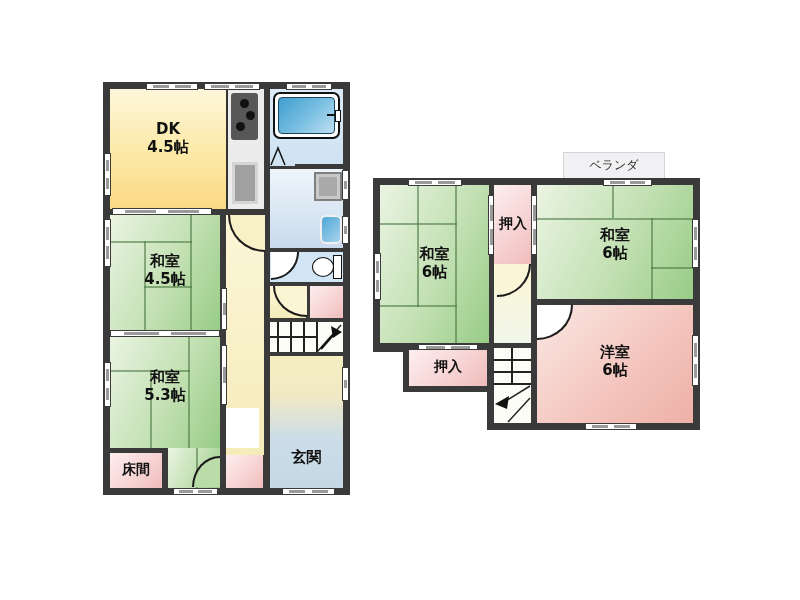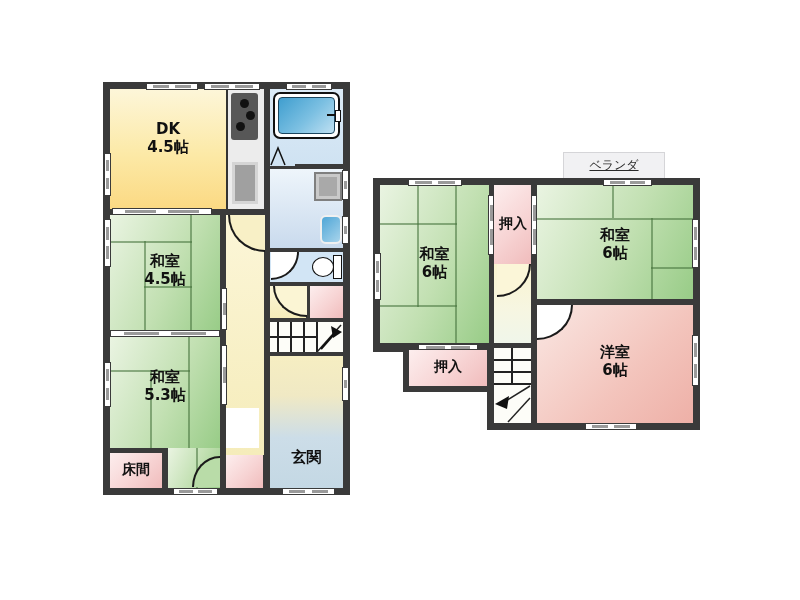--- a/index.html
+++ b/index.html
@@ -30,21 +30,21 @@
   .slidebar.h i{display:block;height:3px;width:32%;background:#9a9a9a;}
   .slidebar.v{flex-direction:column;}
   .slidebar.v i{display:block;width:3px;height:28%;background:#9a9a9a;}
   
   .door{box-sizing:border-box;}
   .door.tr{border-bottom-left-radius:100% 100%;border-left:2px solid #1a1a1a;border-bottom:2px solid #1a1a1a;}
   .door.tl{border-bottom-right-radius:100% 100%;border-right:2px solid #1a1a1a;border-bottom:2px solid #1a1a1a;}
   .door.br{border-top-left-radius:100% 100%;border-top:2px solid #1a1a1a;border-left:2px solid #1a1a1a;}
   
   .rlabel{position:absolute;text-align:center;font-weight:bold;color:#111;line-height:1.2;}
-  .fs15{font-size:15px;} .fs14{font-size:14px;} .fs12{font-size:12px;font-weight:500;color:#2a2a2a;text-decoration:underline;}
+  .fs15{font-size:15px;} .fs14{font-size:14px;} .fs12{font-size:12px;font-weight:500;color:#2a2a2a;}
   
   .tub{background:#ffffff;border:2px solid #111;border-radius:7px;box-sizing:border-box;}
   .tubwater{position:absolute;left:3px;top:3px;right:3px;bottom:3px;border-radius:4px;
             background:linear-gradient(135deg,#3f9ecf 0%,#7cc0e2 55%,#bfe0f2 100%);border:1px solid #1a455e;}
   .stove{background:#575757;border-radius:3px;}
   .burner{position:absolute;border-radius:50%;background:#111;}
   .sink{background:#a0a0a0;border:3px solid #d5d5d5;box-sizing:border-box;}
   .wmachine{background:#c9c9c9;border:2px solid #7f7f7f;box-sizing:border-box;}
   .wmachine-in{position:absolute;left:3px;top:3px;right:3px;bottom:3px;background:#a9a9a9;}
   .basin{background:linear-gradient(135deg,#4fa6d6,#a8d4ec);border:2px solid #f0f0f0;border-radius:6px;box-sizing:border-box;}

